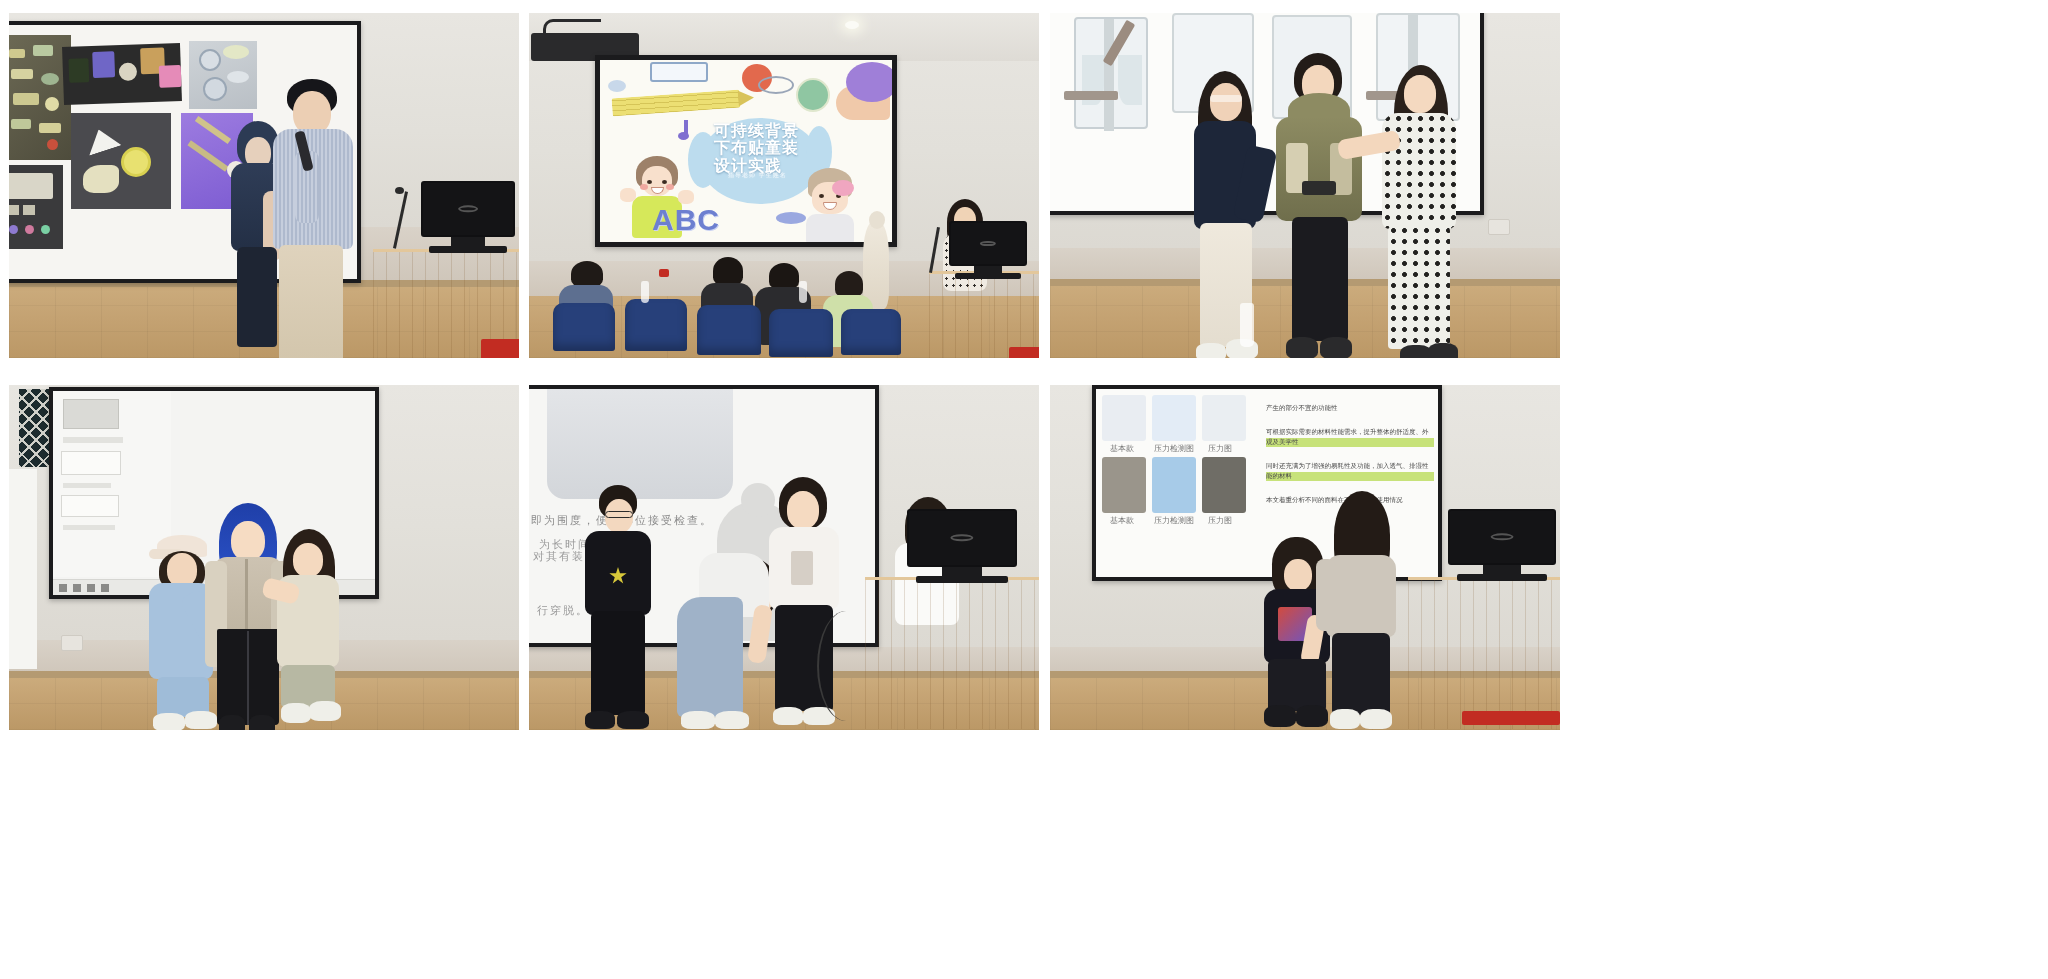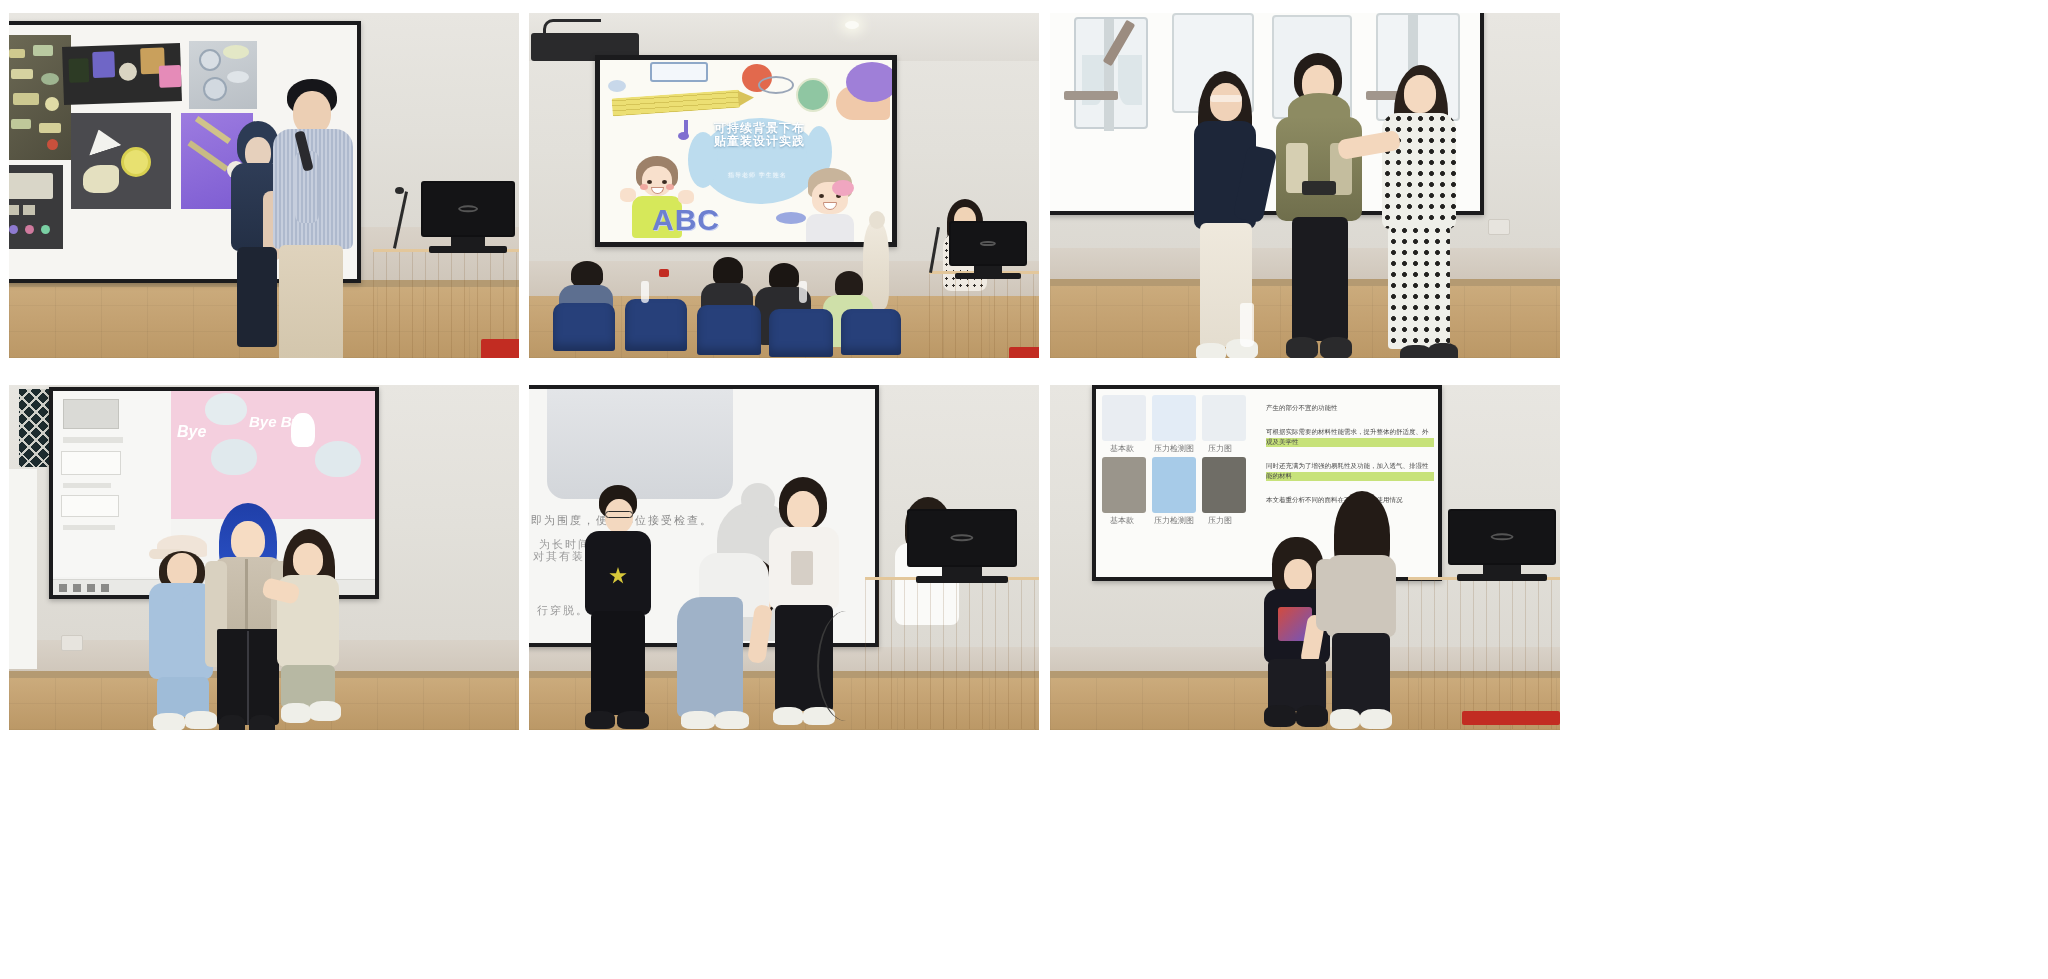--- a/index.html
+++ b/index.html
@@ -194,21 +194,21 @@
         <div class="blob" style="left:142px;top:4px;width:30px;height:28px;background:#e2694d;"></div>
 
         <div class="blob" style="left:196px;top:18px;width:34px;height:34px;background:#8fc6a2;border:2px solid #dfe7cd;"></div>
 
         <div style="position:absolute;left:158px;top:16px;width:36px;height:18px;border:2px solid #9aa6b8;border-radius:50%;"></div>
 
         <div class="blob" style="left:100px;top:58px;width:120px;height:86px;background:#bcdcee;"></div>
         <div class="blob" style="left:88px;top:72px;width:30px;height:56px;background:#bcdcee;"></div>
         <div class="blob" style="left:206px;top:66px;width:26px;height:52px;background:#bcdcee;"></div>
 
-        <div class="slidetext" style="left:114px;top:62px;width:96px;font-size:12px;color:#ffffff;text-shadow:0 1px 2px rgba(110,150,180,.8);">可持续背景下布贴童装设计实践</div>
+        <div class="slidetext" style="left:114px;top:62px;width:96px;font-size:16px;color:#ffffff;text-shadow:0 1px 2px rgba(110,150,180,.8);">可持续背景下布贴童装设计实践</div>
         <div class="slidetext" style="left:128px;top:112px;width:74px;font-size:6px;font-weight:normal;color:#f2f8fc;">指导老师 学生姓名</div>
 
         <div style="position:absolute;left:20px;top:96px;width:72px;height:82px;">
           <div style="position:absolute;left:16px;top:0;width:42px;height:34px;background:#9d8169;border-radius:50% 50% 35% 35%;"></div>
           <div style="position:absolute;left:22px;top:10px;width:30px;height:30px;background:#f8e0cc;border-radius:46%;"></div>
           <div style="position:absolute;left:27px;top:24px;width:5px;height:4px;background:#3b2b20;border-radius:50%;"></div>
           <div style="position:absolute;left:42px;top:24px;width:5px;height:4px;background:#3b2b20;border-radius:50%;"></div>
           <div style="position:absolute;left:31px;top:31px;width:13px;height:7px;background:#ffffff;border:1px solid #c88f7a;border-radius:0 0 8px 8px;"></div>
           <div style="position:absolute;left:20px;top:28px;width:8px;height:6px;background:#f0a9a0;border-radius:50%;"></div>
           <div style="position:absolute;left:46px;top:28px;width:8px;height:6px;background:#f0a9a0;border-radius:50%;"></div>
@@ -366,28 +366,20 @@
 
         <div style="position:absolute;left:0;top:0;width:118px;height:186px;background:#f7f7f5;">
           <div style="position:absolute;left:10px;top:8px;width:56px;height:30px;background:#dadad6;border:1px solid #c4c4bf;"></div>
           <div style="position:absolute;left:10px;top:46px;width:60px;height:6px;background:#e2e2de;"></div>
           <div style="position:absolute;left:8px;top:60px;width:60px;height:24px;border:1px solid #d8d8d4;background:#fbfbf9;"></div>
           <div style="position:absolute;left:10px;top:92px;width:48px;height:5px;background:#e2e2de;"></div>
           <div style="position:absolute;left:8px;top:104px;width:58px;height:22px;border:1px solid #d8d8d4;background:#fbfbf9;"></div>
           <div style="position:absolute;left:10px;top:134px;width:52px;height:5px;background:#e2e2de;"></div>
         </div>
 
-        <div style="position:absolute;left:118px;top:0;width:204px;height:128px;background:#f4cfde;">
-          <div style="position:absolute;left:34px;top:2px;width:42px;height:32px;background:#e4ecef;border-radius:50% 50% 45% 45%;"></div>
-          <div style="position:absolute;left:40px;top:48px;width:46px;height:36px;background:#e0e9ed;border-radius:50% 50% 45% 45%;"></div>
-          <div style="position:absolute;left:144px;top:50px;width:46px;height:36px;background:#e0e9ed;border-radius:50% 50% 45% 45%;"></div>
-          <div style="position:absolute;left:120px;top:22px;width:24px;height:34px;background:#ffffff;border-radius:45% 45% 30% 30%;"></div>
-          <div style="position:absolute;left:6px;top:32px;font-size:16px;font-weight:bold;color:#ffffff;font-style:italic;">Bye</div>
-          <div style="position:absolute;left:78px;top:22px;font-size:15px;font-weight:bold;color:#ffffff;font-style:italic;">Bye Bye</div>
-        </div>
 
         <div style="position:absolute;left:0;bottom:0;width:322px;height:16px;background:#e9e9e6;border-top:1px solid #d6d6d2;">
           <div style="position:absolute;left:6px;top:4px;width:8px;height:8px;background:#8a8a88;"></div>
           <div style="position:absolute;left:20px;top:4px;width:8px;height:8px;background:#8a8a88;"></div>
           <div style="position:absolute;left:34px;top:4px;width:8px;height:8px;background:#8a8a88;"></div>
           <div style="position:absolute;left:48px;top:4px;width:8px;height:8px;background:#8a8a88;"></div>
           <div style="position:absolute;left:214px;top:4px;width:9px;height:9px;background:#e6a63c;border-radius:50%;"></div>
           <div style="position:absolute;left:230px;top:5px;width:54px;height:6px;background:#c8c8c4;"></div>
         </div>
       </div>

